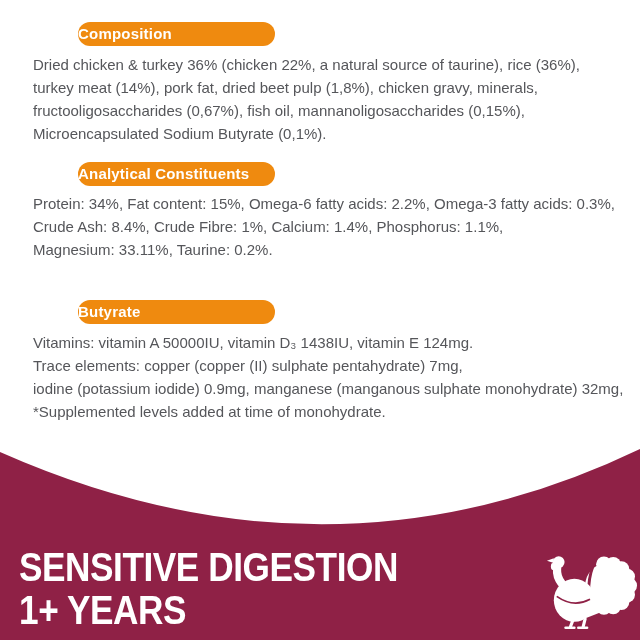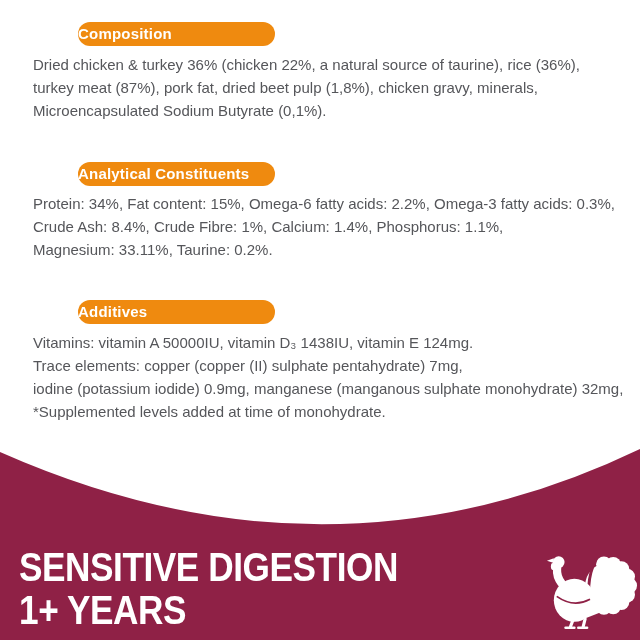--- a/index.html
+++ b/index.html
@@ -63,32 +63,33 @@
   }
 </style>
 </head>
 <body>
 
 <div class="page">
 
   <div class="badge badge-1">Composition</div>
   <div class="para para-1">
     <div>Dried chicken &amp; turkey 36% (chicken 22%, a natural source of taurine), rice (36%),</div>
-    <div>turkey meat (87%), pork fat, dried beet pulp (1,8%), chicken gravy, minerals,</div>
+    <div>turkey meat (14%), pork fat, dried beet pulp (1,8%), chicken gravy, minerals,</div>
+    <div>fructooligosaccharides (0,67%), fish oil, mannanoligosaccharides (0,15%),</div>
     <div>Microencapsulated Sodium Butyrate (0,1%).</div>
   </div>
 
   <div class="badge badge-2">Analytical Constituents</div>
   <div class="para para-2">
     <div>Protein: 34%, Fat content: 15%, Omega-6 fatty acids: 2.2%, Omega-3 fatty acids: 0.3%,</div>
     <div>Crude Ash: 8.4%, Crude Fibre: 1%, Calcium: 1.4%, Phosphorus: 1.1%,</div>
     <div>Magnesium: 33.11%, Taurine: 0.2%.</div>
   </div>
 
-  <div class="badge badge-3">Additives</div>
+  <div class="badge badge-3">Butyrate</div>
   <div class="para para-3">
     <div>Vitamins: vitamin A 50000IU, vitamin D₃ 1438IU, vitamin E 124mg.</div>
     <div>Trace elements: copper (copper (II) sulphate pentahydrate) 7mg,</div>
     <div>iodine (potassium iodide) 0.9mg, manganese (manganous sulphate monohydrate) 32mg,</div>
     <div>*Supplemented levels added at time of monohydrate.</div>
   </div>
 
   <svg class="banner-curve" viewBox="0 0 640 200" preserveAspectRatio="none" aria-hidden="true">
     <path fill="currentColor" d="M0,12 Q330,158 640,9 L640,200 L0,200 Z"></path>
   </svg>

